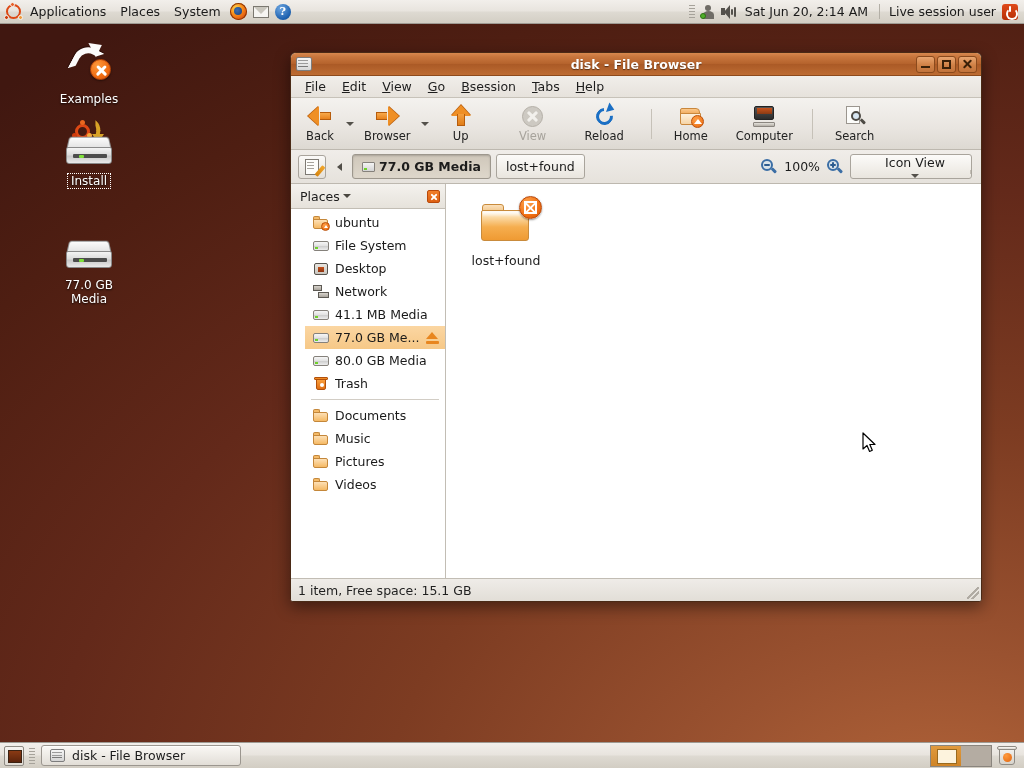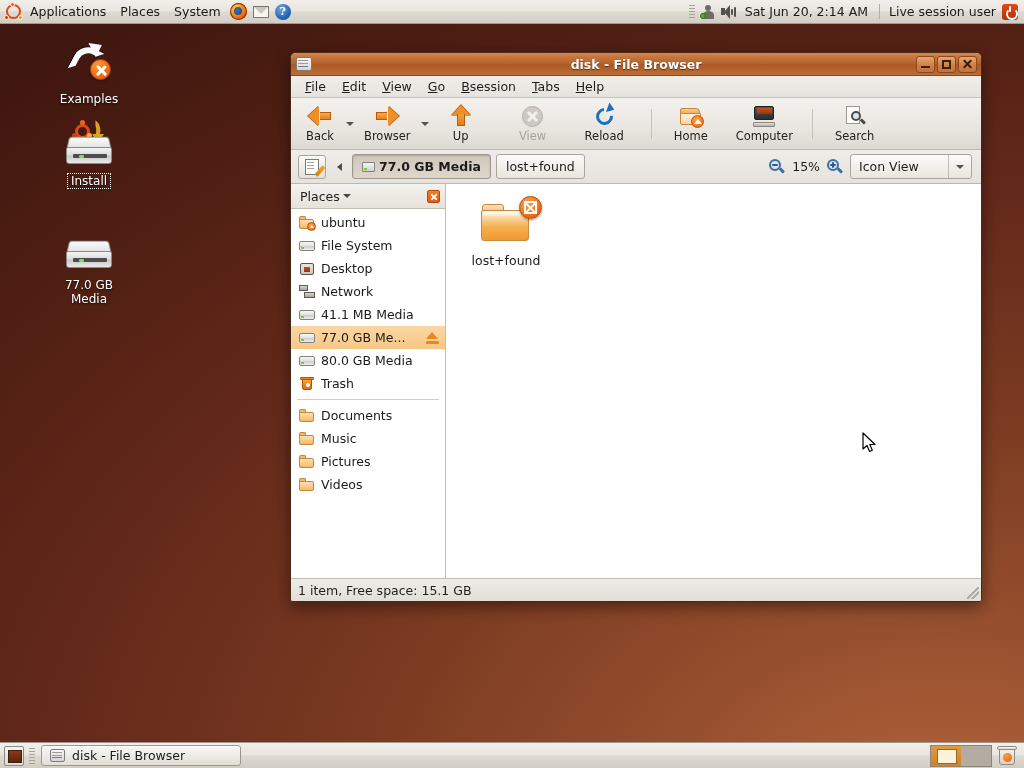--- a/index.html
+++ b/index.html
@@ -315,21 +315,21 @@
     border:2px solid #3b6ea5; background: rgba(205,225,240,.55);}
   .mag .h2 { position:absolute; left:10px; top:10px; width:6px;height:2.5px;background:#3b6ea5;transform:rotate(45deg);border-radius:1px;}
   .mag .pl, .mag .mn { position:absolute; background:#2c5c90; border-radius:1px;}
   .mag .mn { left:3px; top:5px; width:6px; height:2px;}
   .mag .pl.v { left:5px; top:3px; width:2px; height:6px;}
   .zoom-pct { font-size: 12.5px; color:#1c1c1c; }
   .viewselect {
     width: 122px; height: 25px; border: 1px solid #a9a49c; border-radius: 3px;
     background: linear-gradient(to bottom,#fcfbf9,#e9e5de);
     display:flex; align-items:center; justify-content:space-between;
-    padding: 0 0 0 8px; font-size: 12.5px; color:#1c1c1c;
+    padding: 0 0 0 8px; font-size: 12.5px; color:#1c1c1c;flex-direction:column;
   }
   .viewselect .vsep { width:1px; height:23px; background:#c2bdb4; margin-left:auto;}
   .viewselect .vchev { width: 22px; display:flex; align-items:center; justify-content:center;}
 
   #fb-body { flex: 1; display: flex; min-height: 0; background: #fff; }
 
   #sidebar {
     width: 155px; flex: none; background: #ffffff;
     border-right: 1px solid #c2bdb4;
     display: flex; flex-direction: column;
@@ -344,21 +344,21 @@
     border-left:4px solid transparent;border-right:4px solid transparent;border-top:4px solid #4a4740;}
   #places-close {
     margin-left: auto; width: 13px; height: 13px; border-radius: 2px;
     background: linear-gradient(to bottom,#f07f2b,#dd5f12); border:1px solid #b9490a;
     position: relative;
   }
   #places-close:before, #places-close:after {
     content:""; position:absolute; left:1.5px; top:5px; width:8px; height:2px; background:#fff; border-radius:1px;}
   #places-close:before { transform: rotate(45deg);} #places-close:after{transform: rotate(-45deg);}
 
-  #places-list { flex: 1; overflow: hidden; padding-top: 2px; }
+  #places-list { flex: 1; overflow: hidden; padding-top: 2px; padding-left: 14px; }
   .place-row {
     height: 23px; display: flex; align-items: center; gap: 6px;
     padding: 0 6px 0 8px; font-size: 12.5px; color: #1a1a1a;
   }
   .place-row.sel { background: linear-gradient(to bottom,#fbd6a2,#f6c887); }
   .place-row .pname { overflow: hidden; white-space: nowrap; }
   .place-sep { height: 1px; background: #d2cdc5; margin: 4px 6px; }
   .eject-ico { margin-left: auto; width: 13px; height: 12px; position: relative; flex:none;}
   .eject-ico .tri { position:absolute; left:0; top:0; width:0;height:0;
     border-left:6.5px solid transparent;border-right:6.5px solid transparent;border-bottom:7px solid #e8861f;}
@@ -693,21 +693,21 @@
     <div class="crumb">
       <span>lost+found</span>
     </div>
 
     <div id="zoomgroup">
       <div class="mag">
           <div class="ring2"></div>
           <div class="h2"></div>
           <div class="mn"></div>
         </div>
-      <div class="zoom-pct">15%</div>
+      <div class="zoom-pct">100%</div>
       <div class="mag">
           <div class="ring2"></div>
           <div class="h2"></div>
           <div class="mn"></div>
           <div class="pl v"></div>
         </div>
       <div class="viewselect">
         <span>Icon View</span>
         <div class="vsep"></div>
         <div class="vchev">

